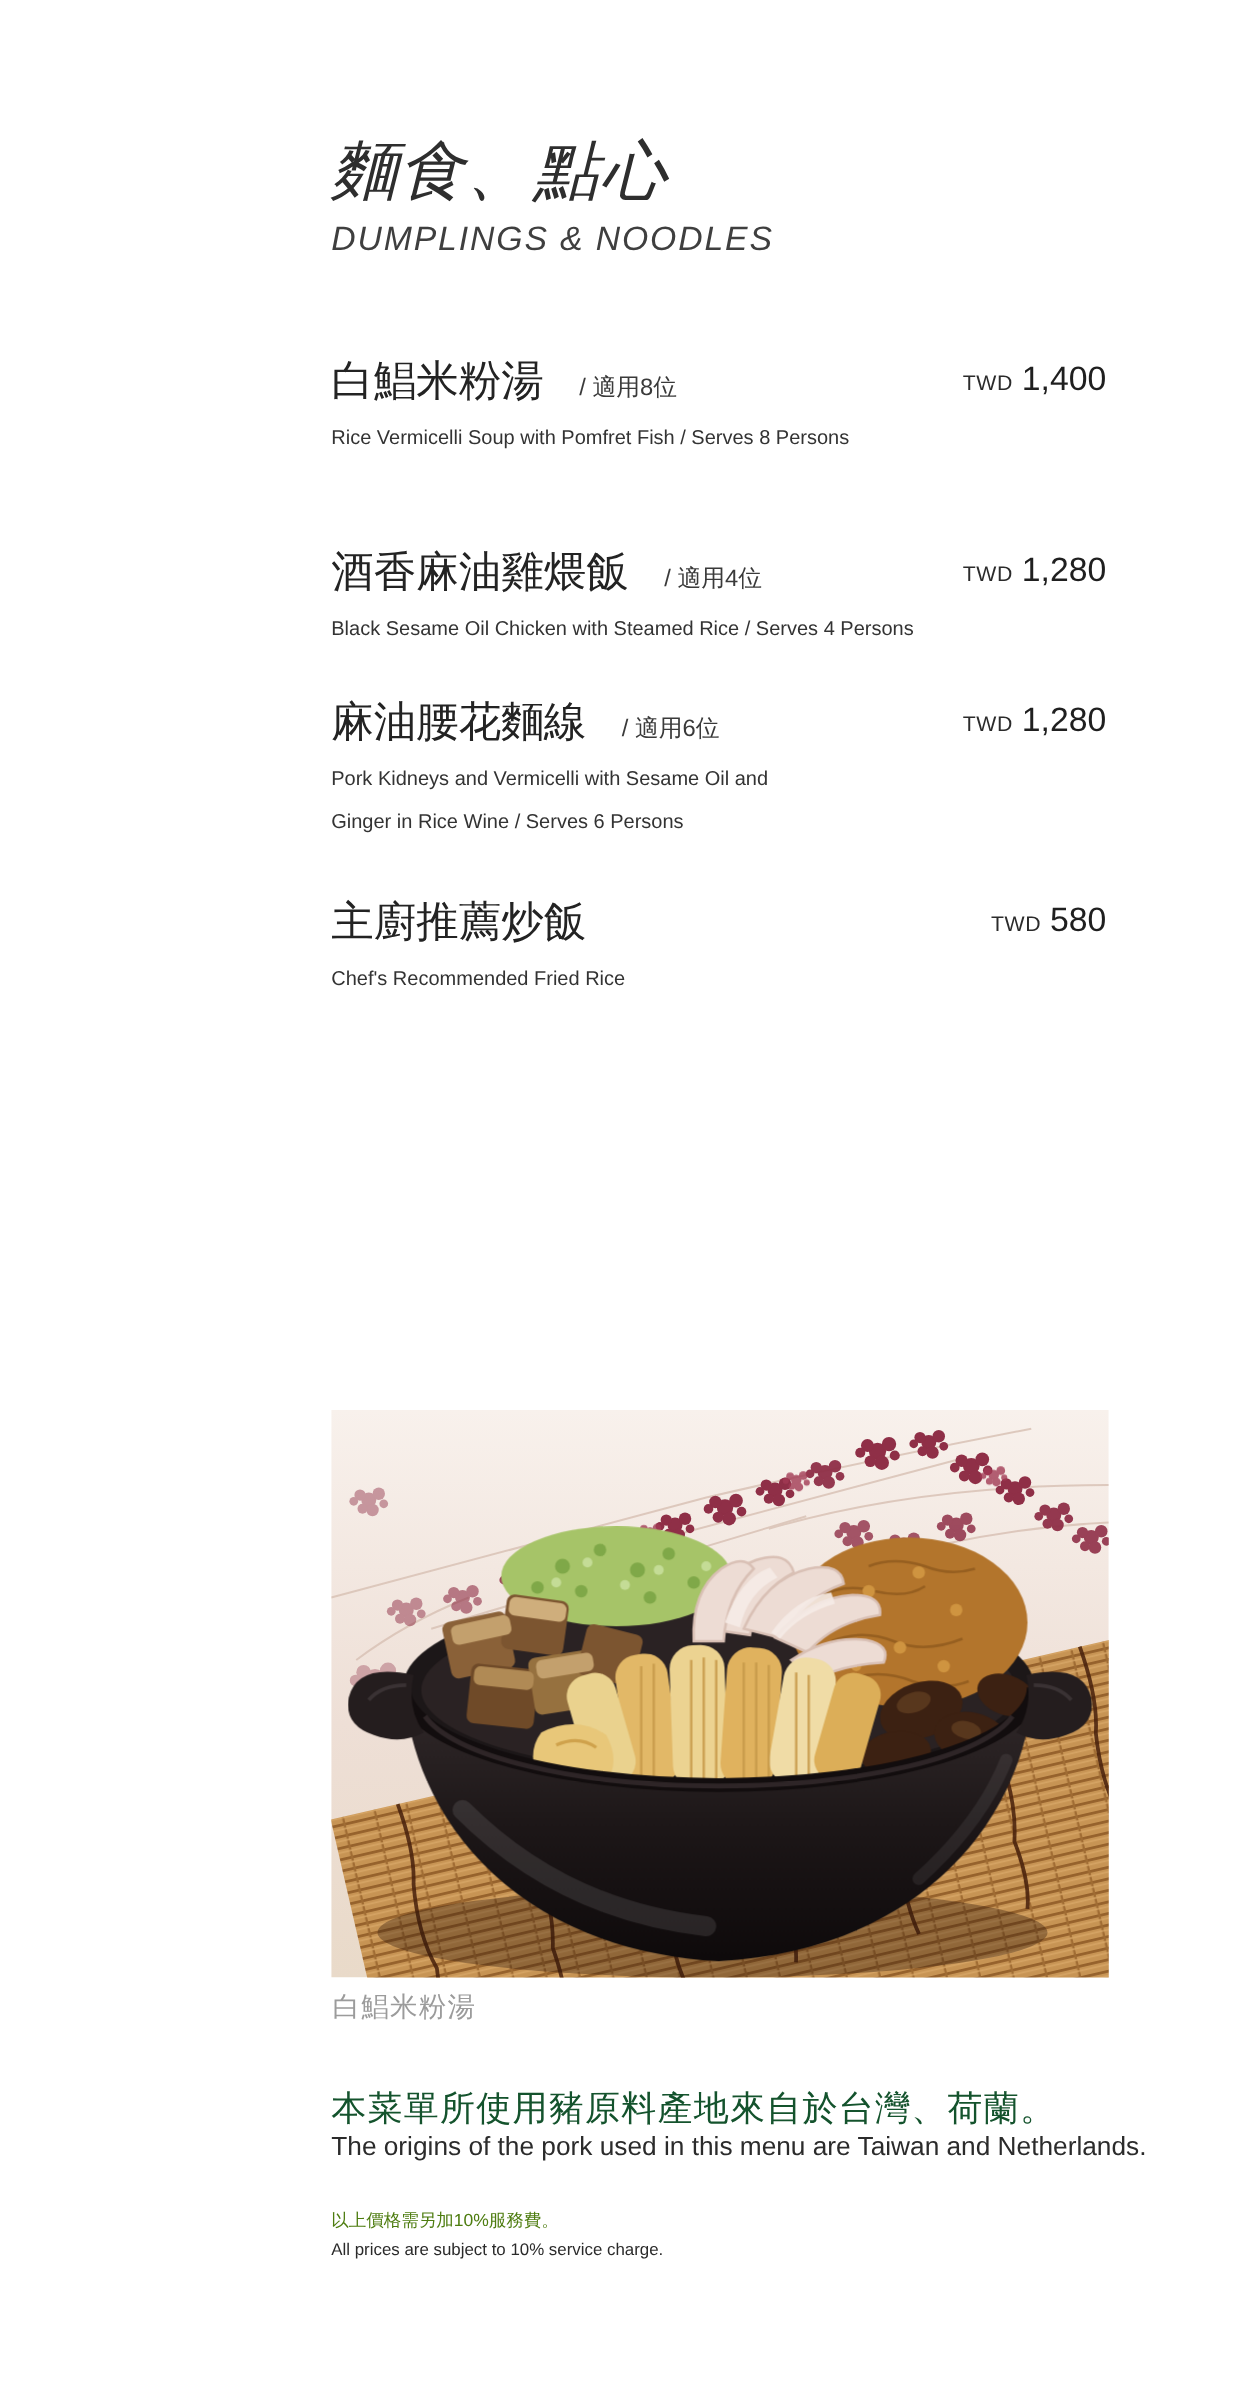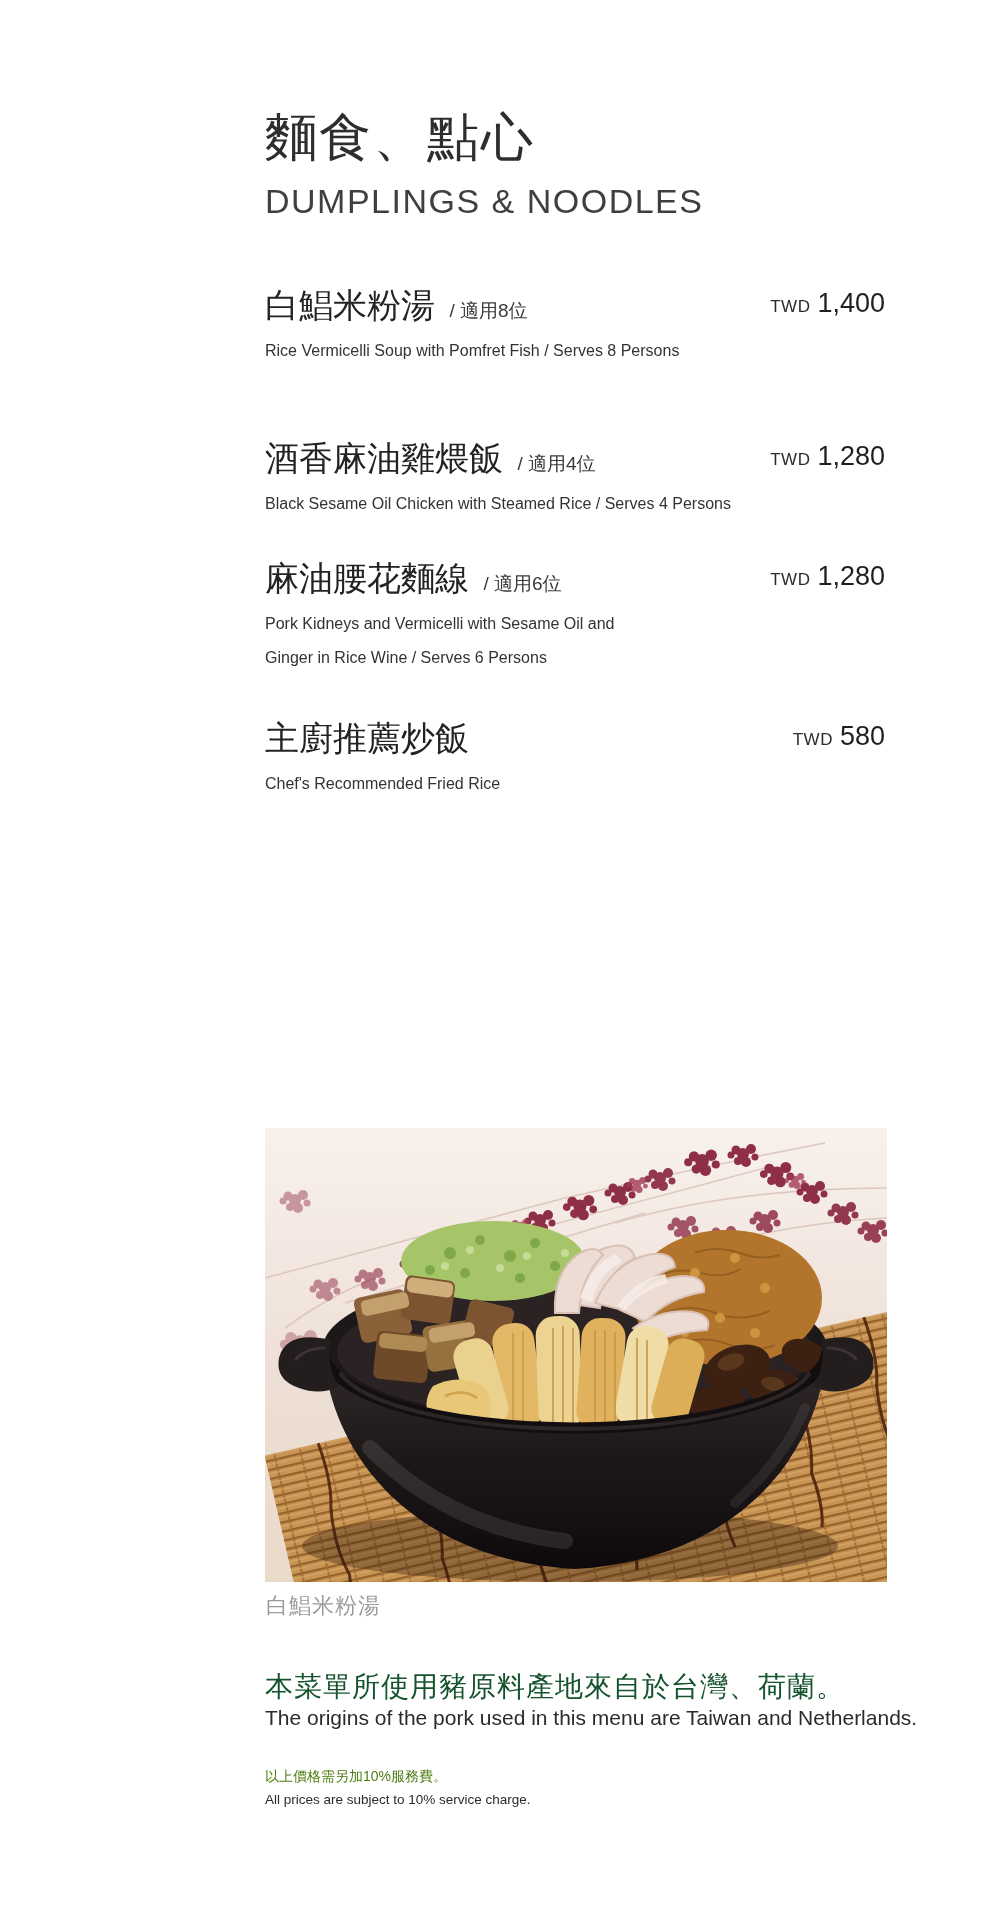--- a/index.html
+++ b/index.html
@@ -1,28 +1,28 @@
 <!DOCTYPE html>
 <html><head>
 <meta charset="utf-8">
 <style>
   html,body{margin:0;padding:0;background:#ffffff;}
   #page{position:relative;width:1004px;height:1920px;background:#ffffff;overflow:hidden;
         font-family:"Liberation Sans","DejaVu Sans",sans-serif;color:#2b2b2b;}
   
-  #title-block{position:absolute;left:265px;top:108px;}
+  #title-block{position:absolute;left:265px;top:108px;font-style:italic;}
   .title-zh{font-size:52px;line-height:58px;font-weight:300;letter-spacing:2px;color:#2e2e2e;
             font-family:"Liberation Sans","DejaVu Sans",sans-serif;}
-  .title-en{margin-top:19px;font-size:34px;line-height:32px;font-weight:300;letter-spacing:1.5px;color:#3f3f3f;}
+  .title-en{margin-top:9px;font-size:27px;line-height:32px;font-weight:300;letter-spacing:1.5px;color:#3f3f3f;}
   
   .menu-item{position:absolute;left:265px;width:620px;}
   .item-row{position:relative;width:100%;}
   .item-name-line{white-space:nowrap;line-height:44px;}
   .item-name-zh{font-size:34px;font-weight:500;color:#232323;}
-  .item-serving{font-size:19px;color:#3a3a3a;margin-left:10px;}
+  .item-serving{font-size:19px;color:#3a3a3a;margin-left:24px;}
   .item-price{position:absolute;right:0;top:5px;display:flex;align-items:baseline;gap:7px;}
   .price-cur{font-size:17px;letter-spacing:.5px;color:#2b2b2b;}
   .price-amt{font-size:27px;color:#1f1f1f;}
   .item-desc{font-size:16px;line-height:34px;color:#333333;}
   #item-0{top:283px;} #item-1{top:436px;} #item-2{top:556px;} #item-3{top:716px;}
   
   #dish-photo{position:absolute;left:265px;top:1128px;width:622px;height:454px;display:block;}
   #photo-caption{position:absolute;left:266px;top:1591px;font-size:22px;color:#9b9b9b;letter-spacing:1px;}
   
   #origin-zh{position:absolute;left:265px;top:1668px;font-size:28px;color:#14532d;letter-spacing:1px;}

